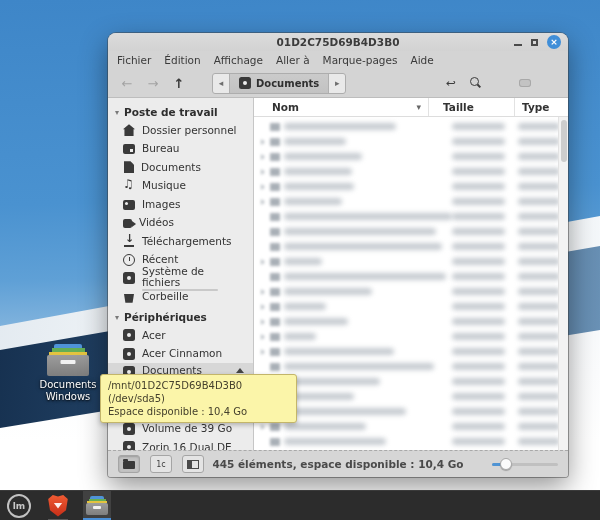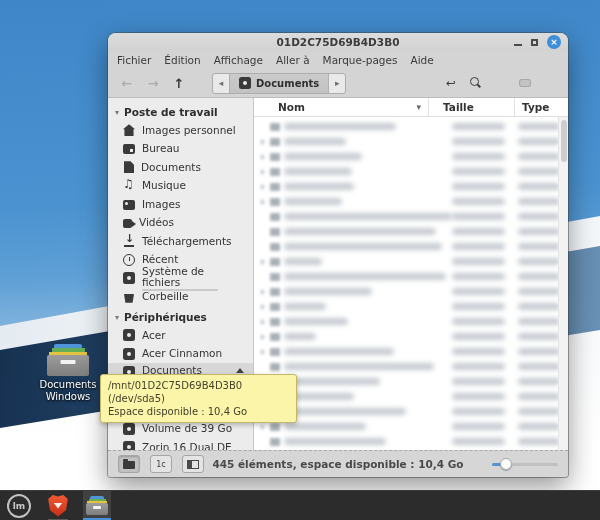--- a/index.html
+++ b/index.html
@@ -127,21 +127,21 @@
 
   .eject { position:relative; width:11px; height:11px; margin-left:auto; }
   .eject::before { content:""; position:absolute; left:1.5px; top:1px;
     border-left:4px solid transparent; border-right:4px solid transparent; border-bottom:5px solid #444; }
   .eject::after { content:""; position:absolute; left:1.5px; bottom:1.5px; width:8px; height:2px; background:#444; }
 
   
   .pane { flex:1; display:flex; flex-direction:column; min-width:0; position:relative; background:#fff; }
   .hdr { height:19px; flex:none; display:flex; align-items:center; border-bottom:1px solid #ddd;
     font-weight:bold; font-size:10.5px; color:#333; background:#fff; }
-  .h-name { flex:1; display:flex; align-items:center; padding-left:24px; }
+  .h-name { flex:1; display:flex; align-items:center; padding-left:18px; }
   .h-sort { margin-left:auto; padding-right:7px; color:#666; font-size:9px; font-weight:normal; }
   .h-size { width:62px; padding-left:14px; border-left:1px solid #e2e2e2; align-self:stretch; display:flex; align-items:center; }
   .h-type { width:54px; padding-left:7px; border-left:1px solid #e2e2e2; align-self:stretch; display:flex; align-items:center;margin-left:24px; }
   .rows { flex:1; overflow:hidden; padding-top:2px; }
   .frow { display:flex; align-items:center; height:15px; }
   .c-name { flex:1; display:flex; align-items:center; gap:4px; padding-left:7px; min-width:0; }
   .c-size { width:62px; display:flex; justify-content:flex-end; padding-right:9px; }
   .c-type { width:54px; display:flex; padding-left:4px; }
   .bar { height:7px; border-radius:3.5px; background:#98a1ab; opacity:.55; filter:blur(2.4px); }
   .fchip { width:10px; height:8px; background:#8d969f; border-radius:1px; opacity:.75; filter:blur(1.7px); flex:none; }
@@ -266,21 +266,21 @@
 
     <div class="wbody">
       <div class="sidebar" id="sidebar">
           <div class="sec-header">
             <span class="sec-arrow">▾</span>
             <span>Poste de travail</span>
           </div>
           <div class="sb-item">
             <span class="si home"></span>
             <span class="sb-wrap">
-              <span>Images personnel</span>
+              <span>Dossier personnel</span>
             </span>
           </div>
           <div class="sb-item">
             <span class="si desktop"></span>
             <span class="sb-wrap">
               <span>Bureau</span>
             </span>
           </div>
           <div class="sb-item">
             <span class="si document"></span>

